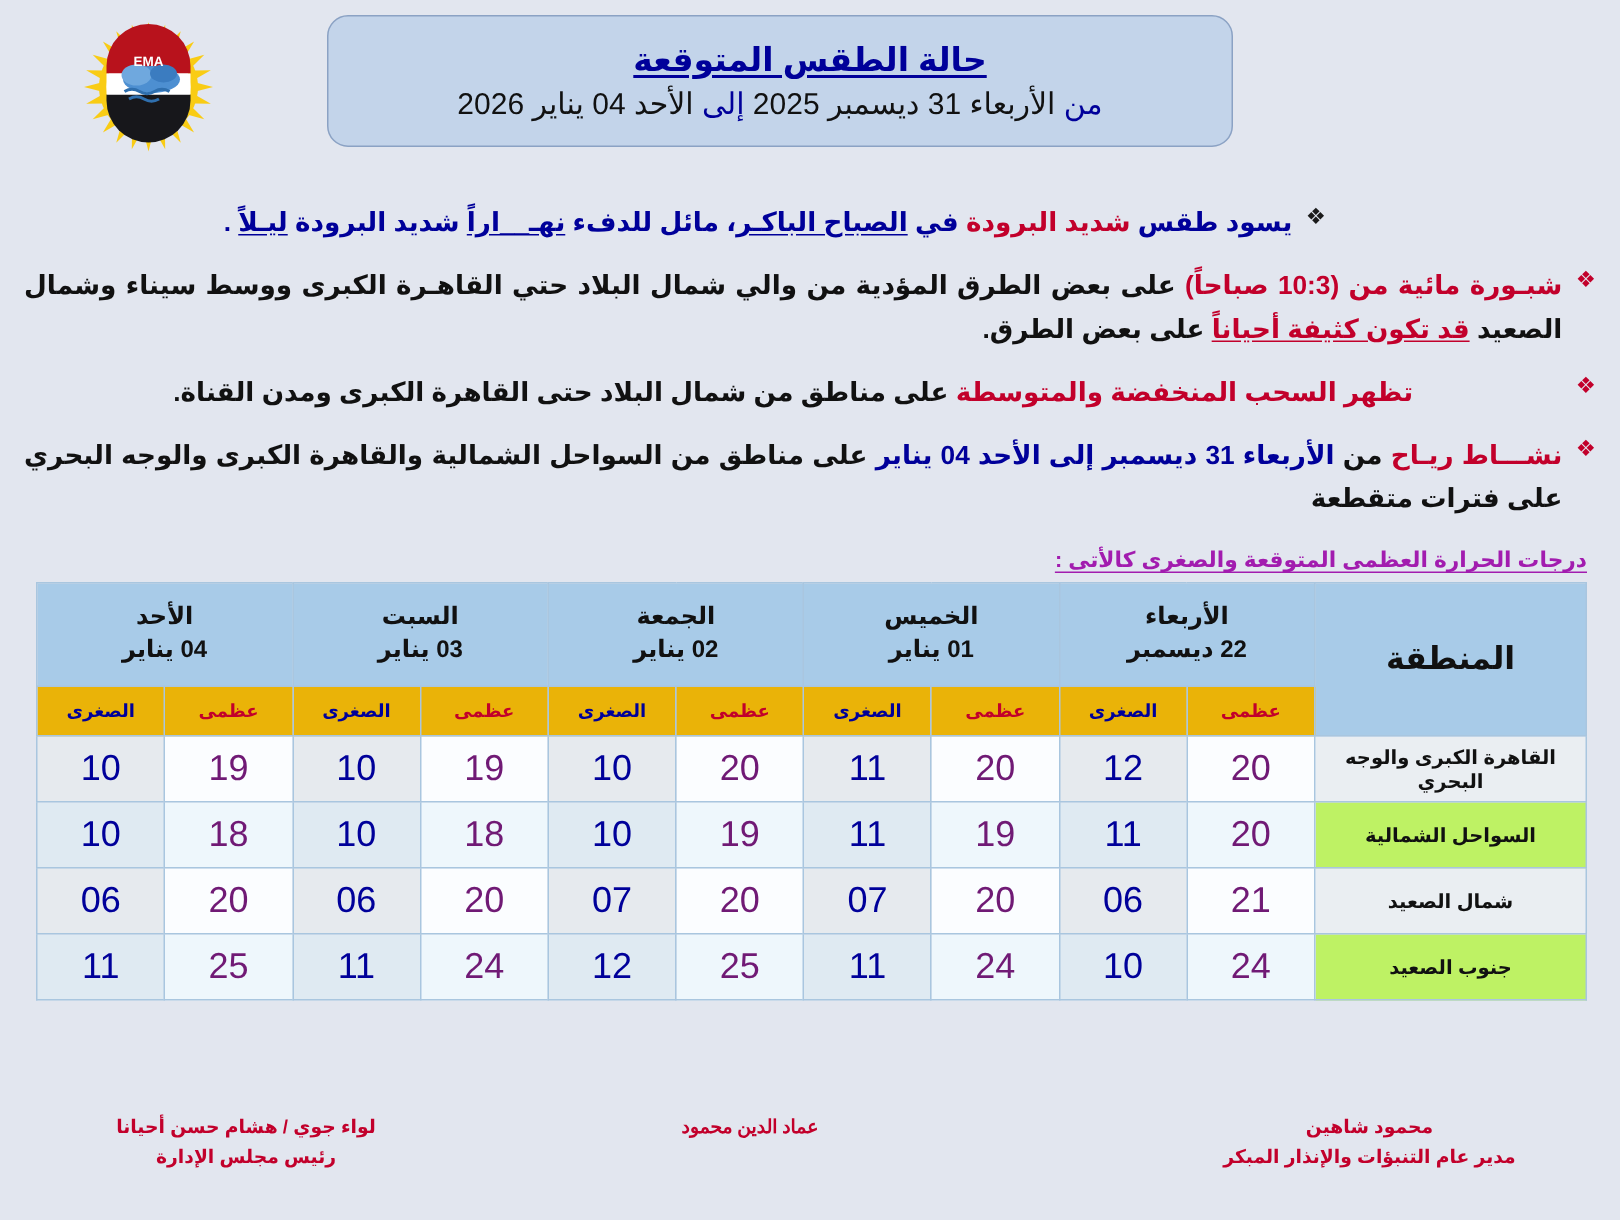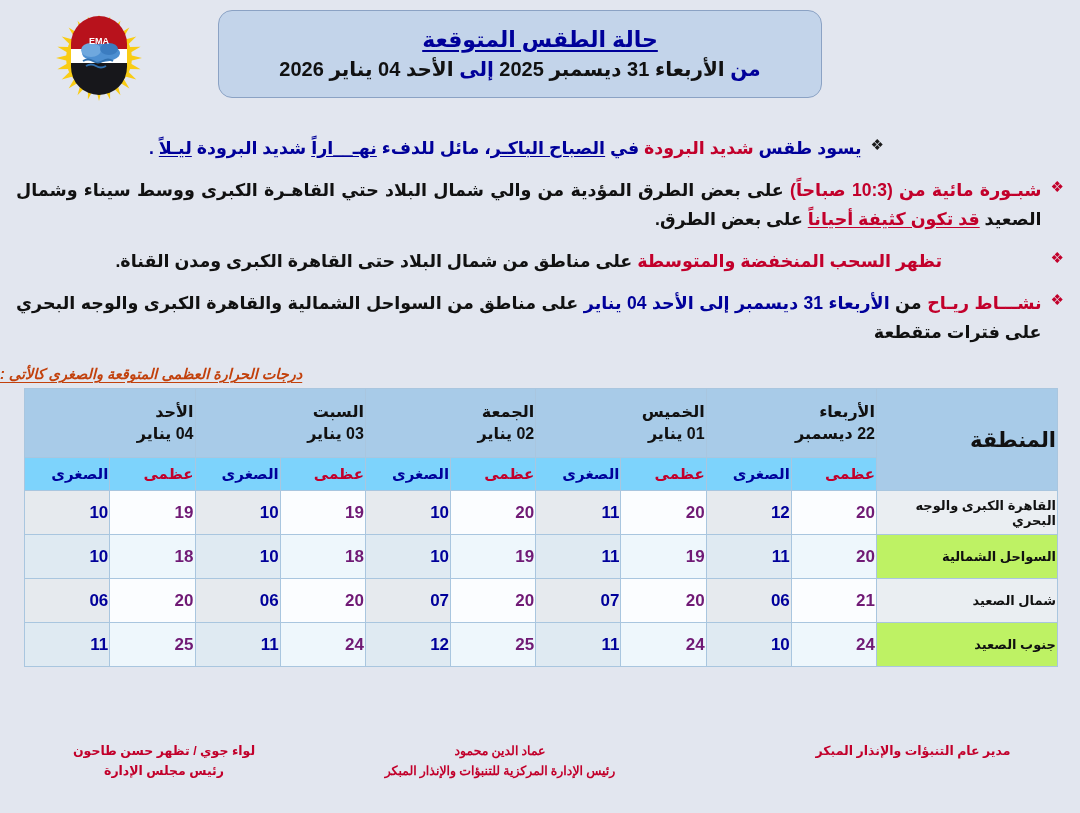--- a/index.html
+++ b/index.html
@@ -49,21 +49,21 @@
   .title-main {
     font-size: 22px;
     font-weight: bold;
     color: #00009a;
     text-decoration: underline;
     text-underline-offset: 3px;
     margin-left: 40px;
   }
   .title-sub {
     font-size: 20px;
-    font-weight: bold;
+    font-weight: normal;
     color: #111111;
     direction: rtl;
   }
   .title-sub .hl { color: #00009a; }
 
   .org {
     position: absolute;
     right: 22px;
     top: 26px;
     text-align: center;
@@ -101,79 +101,79 @@
     text-align: justify;
     text-align-last: right;
   }
   .bullet.b1 { margin-right: 180px; }
   .bullet.b1 .btext { text-align-last: right; }
   .bullet.b3 .btext { text-align-last: center; }
 
   
   .tcap {
     margin: 20px 22px 6px 0;
-    text-align: left;
+    text-align: right;
     font-size: 14.5px;
     font-weight: bold;
-    color: #c2410c;
+    color: #a21caf;
     text-decoration: underline;
     text-underline-offset: 3px;
-    font-style: italic;
   }
 
   
   .tbl-wrap {
     margin: 0 22px;
   }
   table.fc {
     border-collapse: collapse;
     width: 1034px;
     table-layout: fixed;
     direction: rtl;
   }
   table.fc td {
     border: 1px solid #a9c6df;
+    text-align: center;
     vertical-align: middle;
   }
   .hd-day {
     background: #a8cbe8;
     height: 66px;
     font-size: 16px;
     font-weight: bold;
     color: #111111;
     line-height: 1.38;
   }
   .hd-region {
     background: #a8cbe8;
     font-size: 21px;
     font-weight: bold;
     color: #111111;
     width: 178px;
   }
   .hd-sub {
-    background: #7dd3fc;
+    background: #eab308;
     height: 30px;
-    font-size: 15px;
+    font-size: 12px;
     font-weight: bold;
   }
   .hd-sub.max { color: #c2002b; }
   .hd-sub.min { color: #00009a; }
 
   .region-cell {
     background: #eaeef2;
     font-size: 13px;
     font-weight: bold;
     color: #111111;
     height: 41px;
   }
   tr.alt .region-cell { background: #bef264; }
 
   .val {
-    font-size: 17px;
-    font-weight: bold;
+    font-size: 24px;
+    font-weight: normal;
     height: 41px;
   }
   .val.max { color: #701a75; background: #fbfdff; }
   .val.min { color: #00009a; background: #e6eaee; }
   tr.alt .val.max { background: #eef7fc; }
   tr.alt .val.min { background: #dfeaf2; }
 
   
   .footer {
     position: absolute;
@@ -372,23 +372,23 @@
           <td class="val min">11</td>
           <td class="val max">25</td>
           <td class="val min">11</td>
         </tr>
       </tbody>
   </table>
 </div>
 
 <div class="footer">
   <div class="sig right">
+    <div>محمود شاهين</div>
     <div>مدير عام التنبؤات والإنذار المبكر</div>
   </div>
   <div class="sig center">
     <div>عماد الدين محمود</div>
-    <div>رئيس الإدارة المركزية للتنبؤات والإنذار المبكر</div>
   </div>
   <div class="sig left">
-    <div>لواء جوي / تظهر حسن طاحون</div>
+    <div>لواء جوي / هشام حسن أحيانا</div>
     <div>رئيس مجلس الإدارة</div>
   </div>
 </div>
 
 </body></html>

